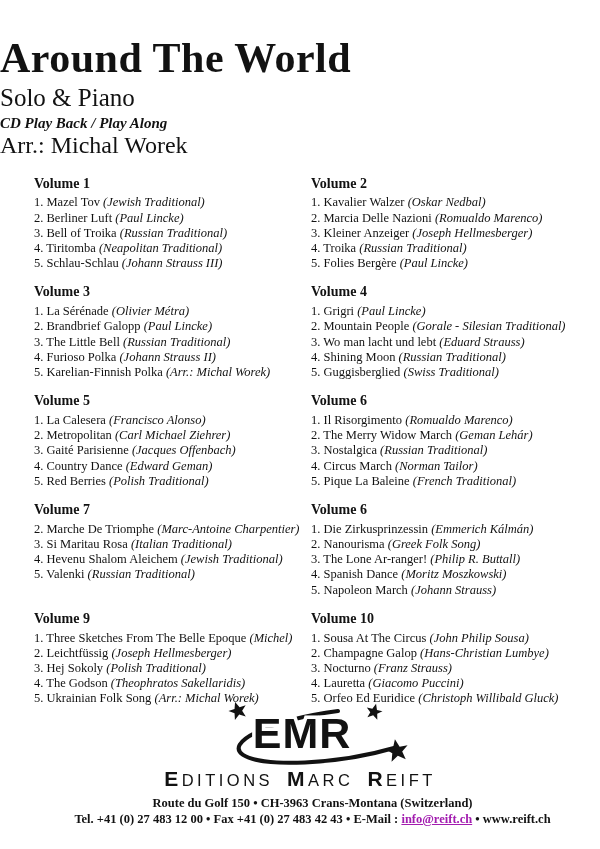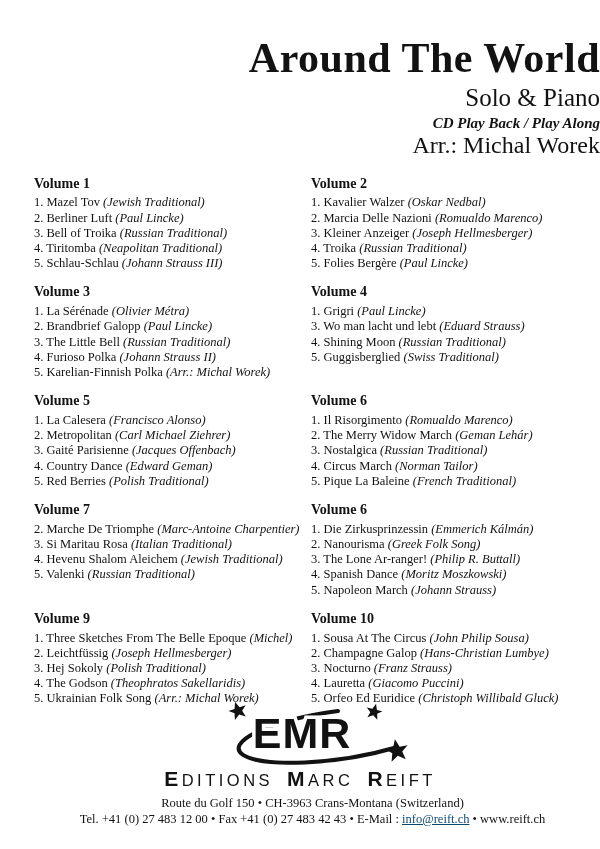--- a/index.html
+++ b/index.html
@@ -3,21 +3,21 @@
 <meta charset="utf-8">
 <style>
   html,body{margin:0;padding:0;background:#ffffff;}
   .page{
     width:600px;height:849px;overflow:hidden;position:relative;
     background:#ffffff;color:#121212;
     font-family:"Liberation Serif", serif;
     -webkit-font-smoothing:antialiased;
   }
   
-  .header{ text-align:right; padding-top:36px; }
+  .header{ text-align:left; padding-top:36px; }
   .title{
     margin:0; font-size:42px; font-weight:bold; line-height:1.08;
     letter-spacing:0.5px;
   }
   .subtitle{ font-size:25px; margin-top:3px; line-height:1.1; }
   .playback{ font-size:15px; font-weight:bold; font-style:italic; margin-top:3px; line-height:1.15; }
   .arranger{ font-size:24px; font-weight:normal; margin-top:0; line-height:1.1; }
   
   .volumes{
     margin-top:17px; padding:0 34px;
@@ -33,24 +33,24 @@
   .logo{ display:block; margin:0 auto; }
   .publisher{
     font-family:"Liberation Sans", sans-serif;
     letter-spacing:3.5px; margin-top:2px; line-height:1;
     white-space:nowrap;
   }
   .pub-word{ margin:0 7px; }
   .pub-initial{ font-size:21px; font-weight:bold; }
   .pub-rest{ font-size:16.5px; font-weight:normal;text-align:right; }
   .address, .contact{
-    font-size:12.5px; font-weight:normal; line-height:15px; margin-top:1px;margin-left:25px;
+    font-size:12.5px; font-weight:bold; line-height:15px; margin-top:1px;margin-left:25px;
   }
   .address{ margin-top:7px; }
-  .email-link{ color:#0c4a6e; text-decoration:underline; }
+  .email-link{ color:#a21caf; text-decoration:underline; }
 </style>
 </head>
 <body>
 
 <div class="page">
 
   <div class="header">
     <h1 class="title">Around The World</h1>
     <div class="subtitle">Solo &amp; Piano</div>
     <div class="playback">CD Play Back / Play Along</div>
@@ -101,20 +101,21 @@
 
     <li class="track"><span class="t-title">5. Karelian-Finnish Polka </span><span class="t-composer">(Arr.: Michal Worek)</span></li>
   </ol>
     </section>
 
     <section class="volume">
       <h2 class="vol-title">Volume 4</h2>
       <ol class="tracks">
     <li class="track"><span class="t-title">1. Grigri </span><span class="t-composer">(Paul Lincke)</span></li>
 
+    <li class="track"><span class="t-title">2. Mountain People </span><span class="t-composer">(Gorale - Silesian Traditional)</span></li>
 
     <li class="track"><span class="t-title">3. Wo man lacht und lebt </span><span class="t-composer">(Eduard Strauss)</span></li>
 
     <li class="track"><span class="t-title">4. Shining Moon </span><span class="t-composer">(Russian Traditional)</span></li>
 
     <li class="track"><span class="t-title">5. Guggisberglied </span><span class="t-composer">(Swiss Traditional)</span></li>
   </ol>
     </section>
 
     <section class="volume">

